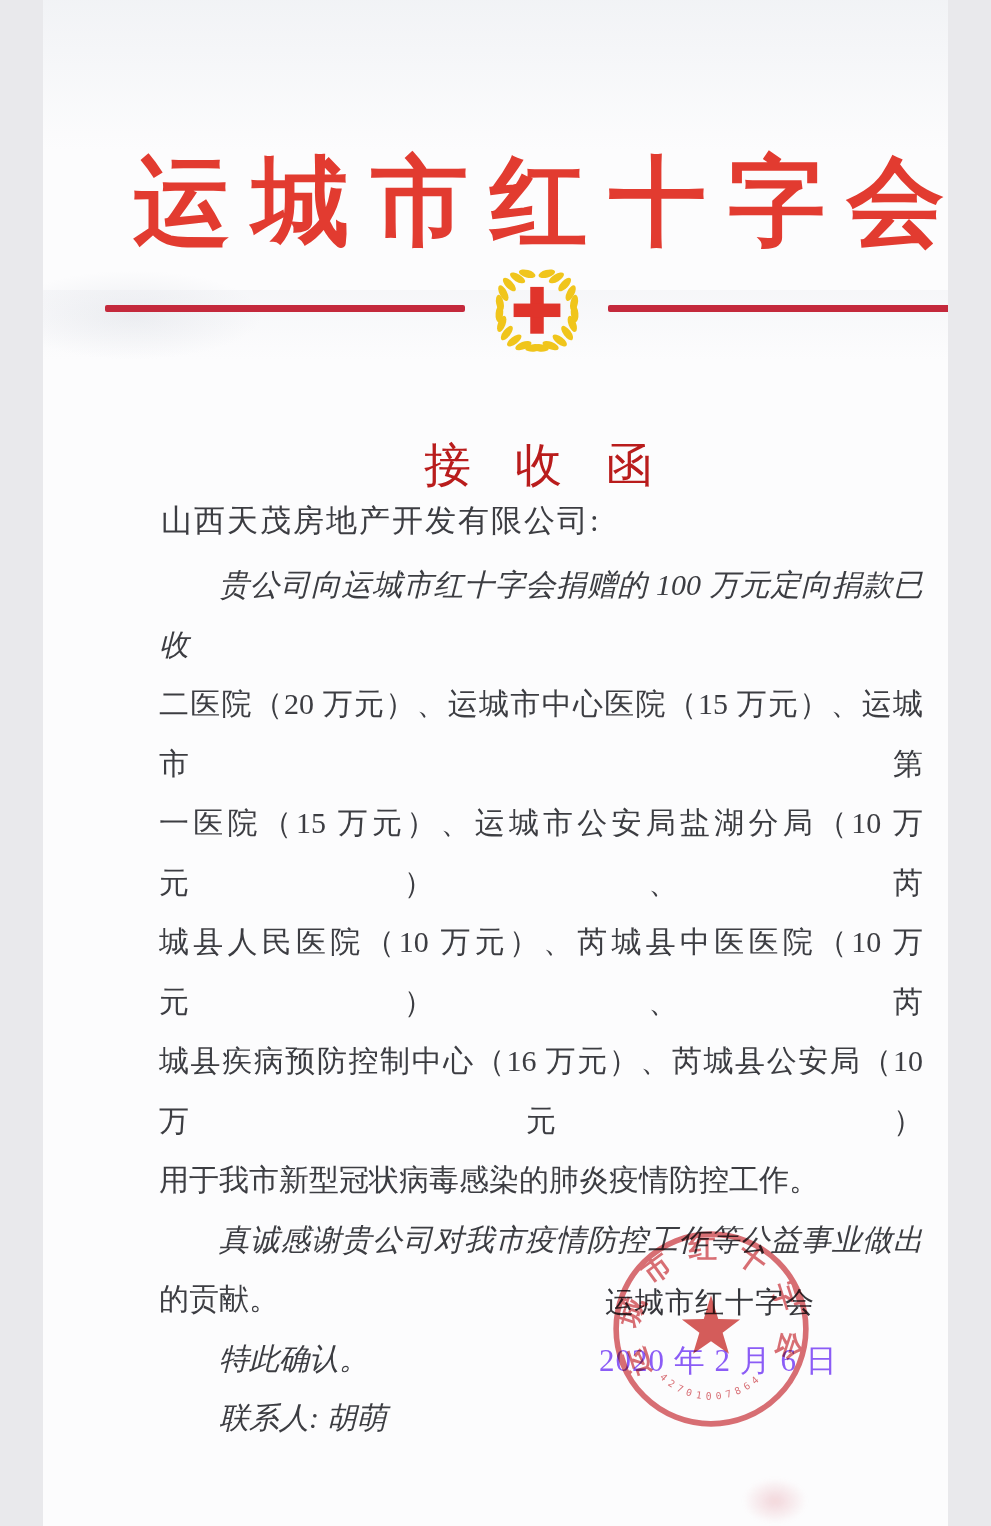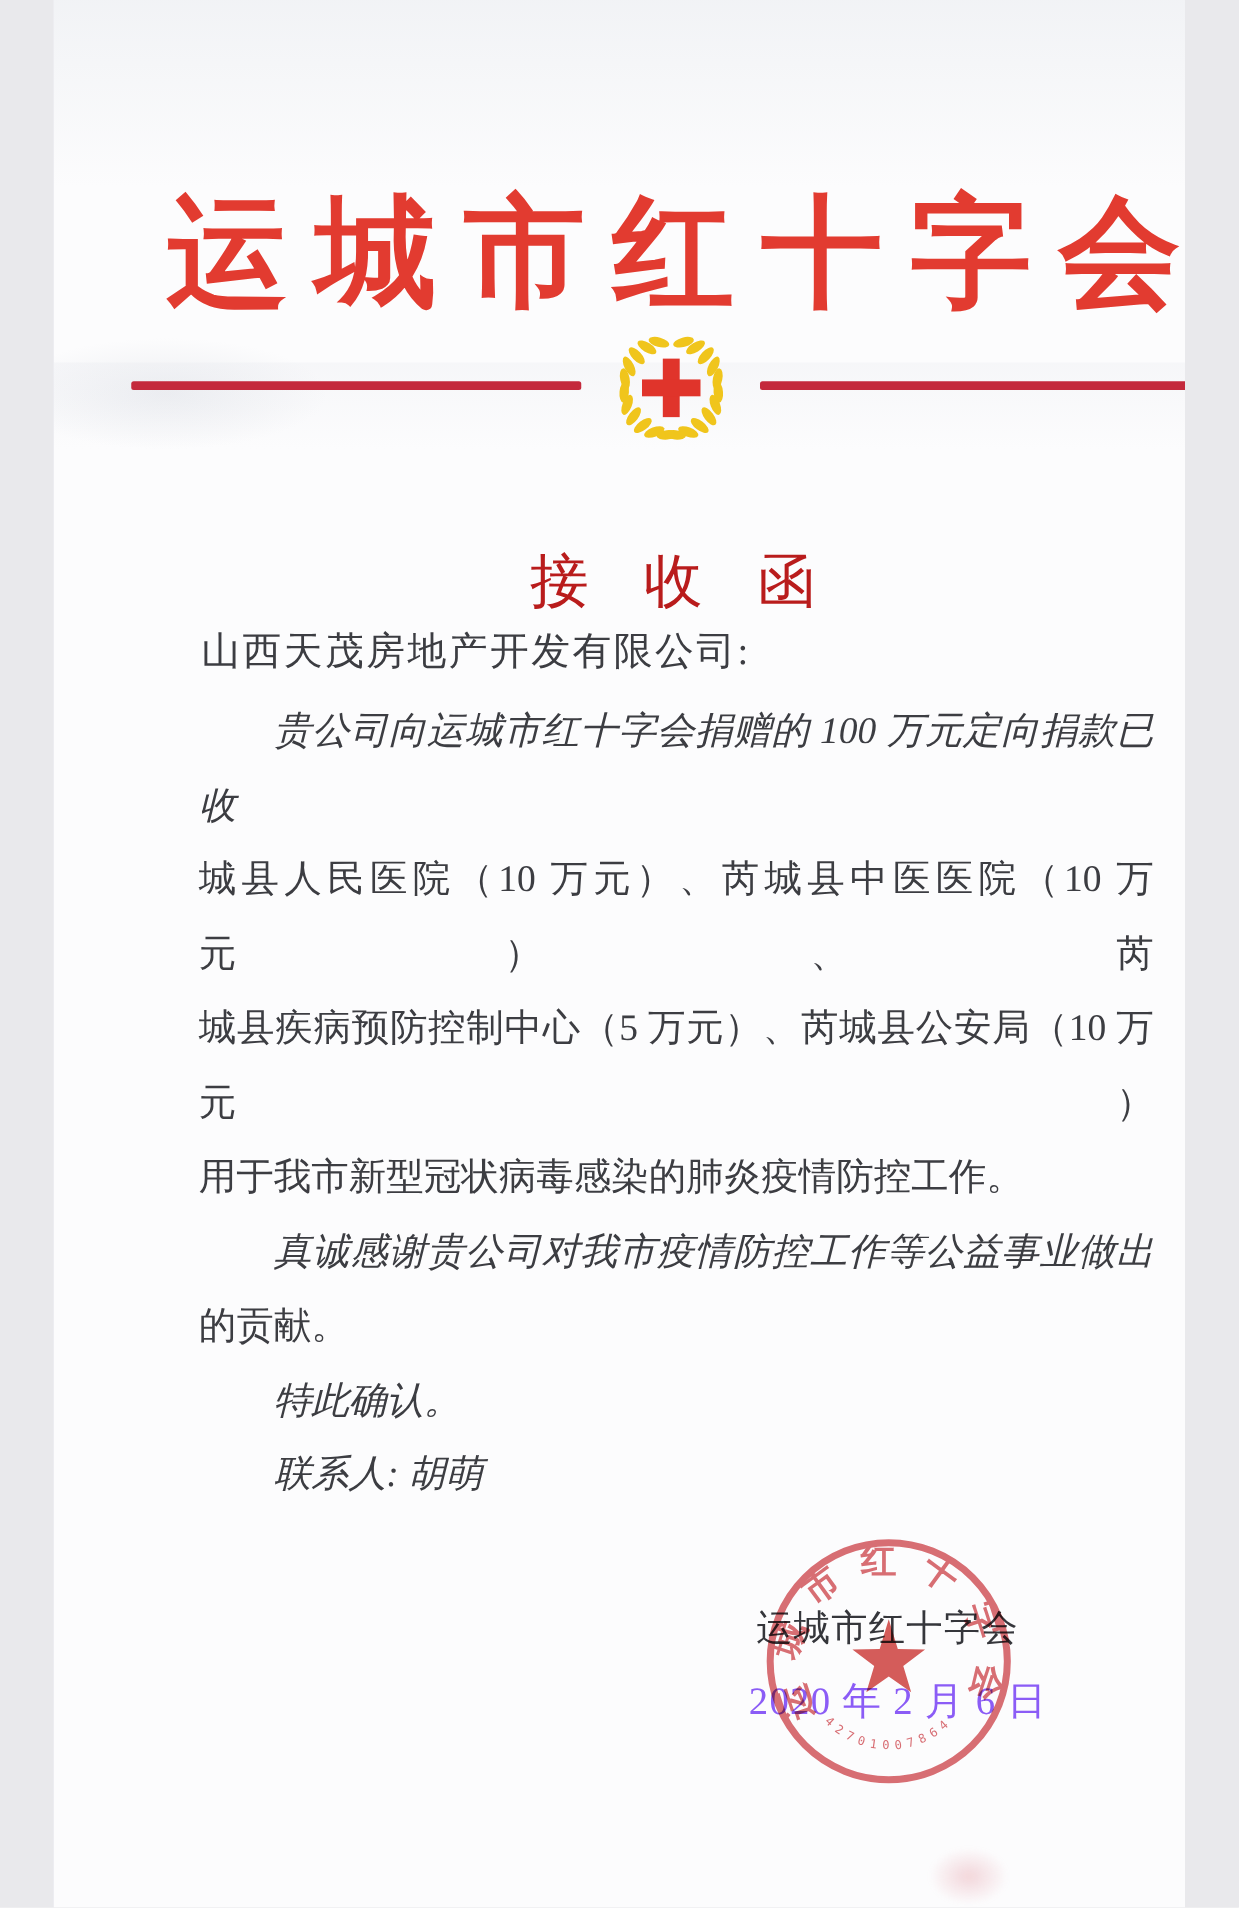--- a/index.html
+++ b/index.html
@@ -125,22 +125,24 @@
       <rect x="34" y="44.5" width="52" height="15"></rect>
     </g>
   </svg>
 
   <div class="letter-title">接收函</div>
 
   <div class="salutation">山西天茂房地产开发有限公司:</div>
 
   <div class="body-block">
     <div class="line indent fill">贵公司向运城市红十字会捐赠的 100 万元定向捐款已收</div>
+    <div class="line fill">二医院（20 万元）、运城市中心医院（15 万元）、运城市第</div>
+    <div class="line fill">一医院（15 万元）、运城市公安局盐湖分局（10 万元）、芮</div>
     <div class="line fill">城县人民医院（10 万元）、芮城县中医医院（10 万元）、芮</div>
-    <div class="line fill">城县疾病预防控制中心（5 万元）、芮城县公安局（10 万元）</div>
+    <div class="line fill">城县疾病预防控制中心（16 万元）、芮城县公安局（10 万元）</div>
     <div class="line">用于我市新型冠状病毒感染的肺炎疫情防控工作。</div>
     <div class="line indent fill">真诚感谢贵公司对我市疫情防控工作等公益事业做出</div>
     <div class="line">的贡献。</div>
     <div class="line indent">特此确认。</div>
     <div class="line indent">联系人: 胡萌</div>
 
   </div>
 
   <div class="sign-org">运城市红十字会</div>
   <div class="sign-date">2020 年 2 月 6 日</div>

